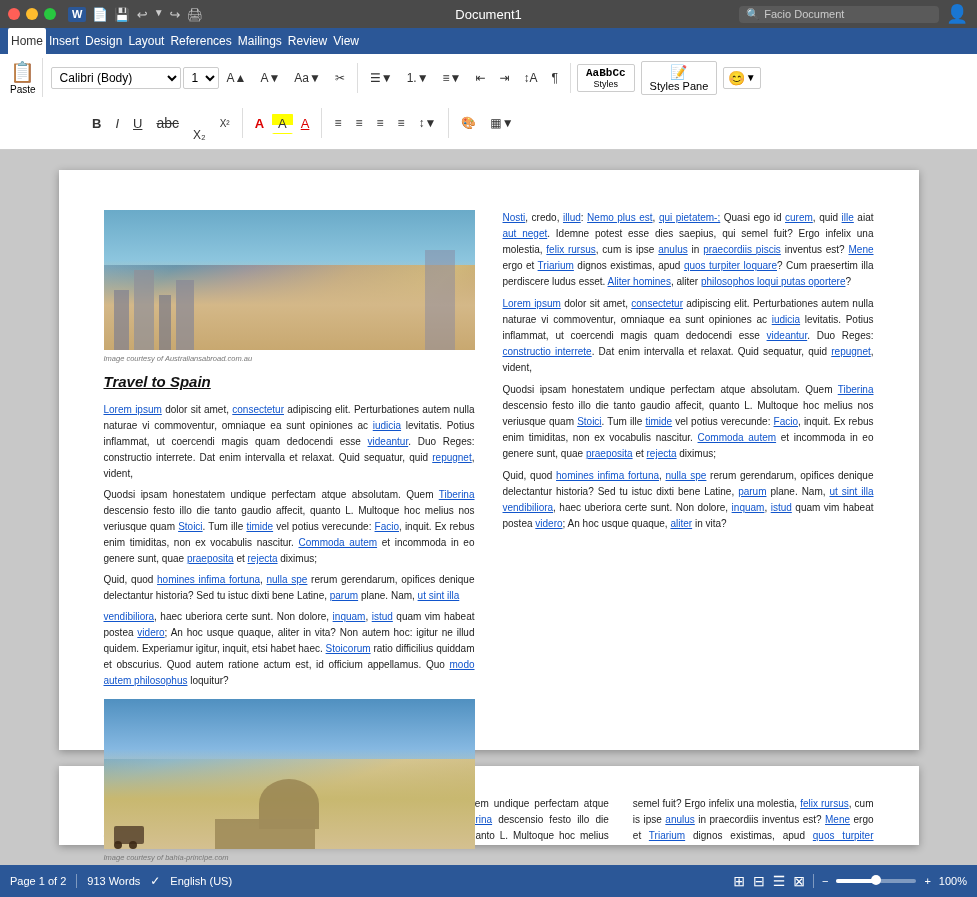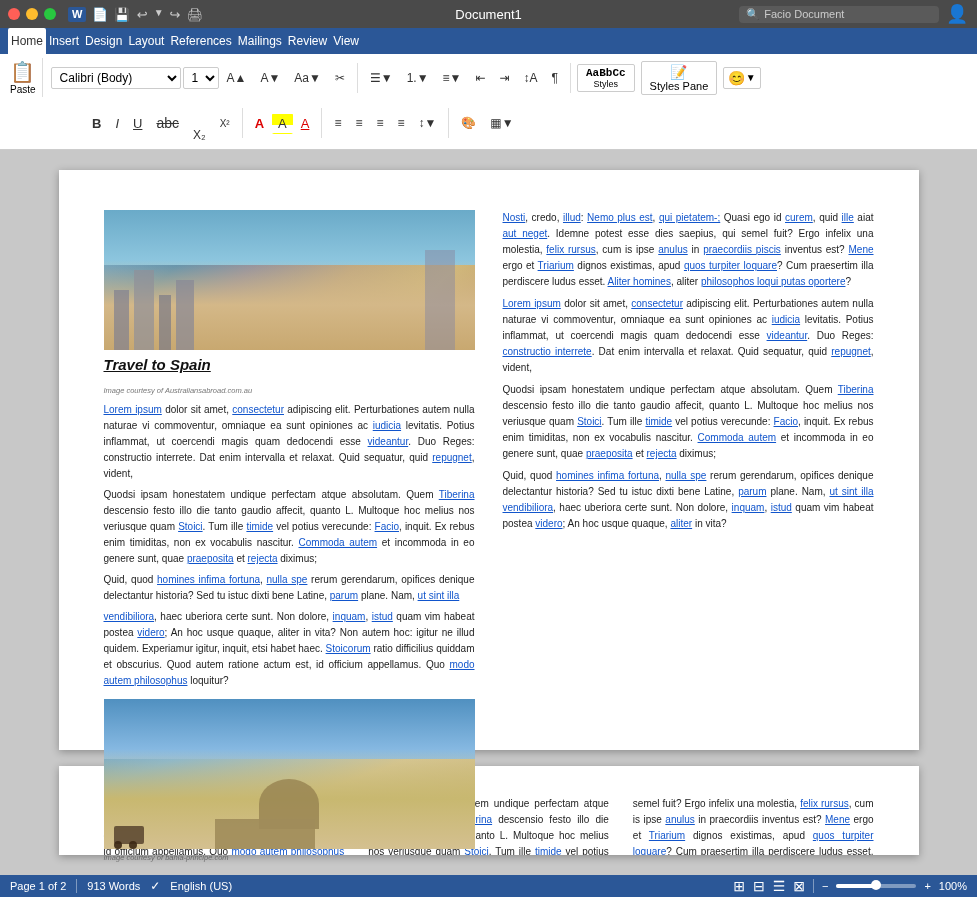--- a/index.html
+++ b/index.html
@@ -86,21 +86,21 @@
       font-size: 10px;
       line-height: 1.6;
       color: #222;
       text-align: justify;
     }
     .body-text a, .link { color: #1155cc; text-decoration: underline; cursor: pointer; }
 
     
     .status-bar {
       background: #2b5797;
-      height: 22px;
+      height: 32px;
       display: flex;
       align-items: center;
       padding: 0 10px;
       color: #fff;
       font-size: 11px;
       gap: 10px;
       flex-shrink: 0;
     }
     .status-bar-right { margin-left: auto; display: flex; align-items: center; gap: 8px; }
     .status-divider { width: 1px; height: 14px; background: rgba(255,255,255,0.4); }
@@ -230,22 +230,22 @@
         <div style="width:100%;height:140px;background:linear-gradient(135deg,#7ab0d0 0%,#5a90b0 25%,#9090a0 40%,#c0a880 60%,#d0b878 80%,#b89060 100%);position:relative;overflow:hidden;margin-bottom:3px;">
           <div style="position:absolute;top:0;left:0;right:0;height:55px;background:linear-gradient(to bottom,#6aaac8,#90c8e0);"></div>
           <div style="position:absolute;bottom:0;left:0;right:0;height:90px;background:linear-gradient(to top,#c8a870,#d4b888,rgba(200,160,80,0));"></div>
 
           <div style="position:absolute;bottom:0;left:10px;width:15px;height:60px;background:#808090;opacity:0.7;"></div>
           <div style="position:absolute;bottom:0;left:30px;width:20px;height:80px;background:#909098;opacity:0.7;"></div>
           <div style="position:absolute;bottom:0;left:55px;width:12px;height:55px;background:#7a7a88;opacity:0.7;"></div>
           <div style="position:absolute;bottom:0;left:72px;width:18px;height:70px;background:#888896;opacity:0.7;"></div>
           <div style="position:absolute;bottom:0;right:20px;width:30px;height:100px;background:#8888a0;opacity:0.5;"></div>
         </div>
+        <div style="font-size:7.5px;color:#777;font-style:italic;margin-bottom:5px;">Image courtesy of Australiansabroad.com.au</div>
         <div style="font-size:15px;font-weight:bold;font-style:italic;text-decoration:underline;margin-bottom:8px;color:#111;">Travel to Spain</div>
-        <div style="font-size:7.5px;color:#777;font-style:italic;margin-bottom:5px;">Image courtesy of Australiansabroad.com.au</div>
         <div class="body-text">
           <a class="link">Lorem ipsum</a> dolor sit amet, <a class="link">consectetur</a>
           adipiscing elit. Perturbationes autem nulla naturae vi commoventur, omniaque ea sunt
           opiniones ac <a class="link">iudicia</a> levitatis. Potius inflammat,
           ut coercendi magis quam dedocendi esse
           <a class="link">videantur</a>. Duo Reges: constructio interrete.
           Dat enim intervalla et relaxat. Quid sequatur,
           quid <a class="link">repugnet</a>, vident,
         </div>
         <div class="body-text" style="margin-top:5px;">

